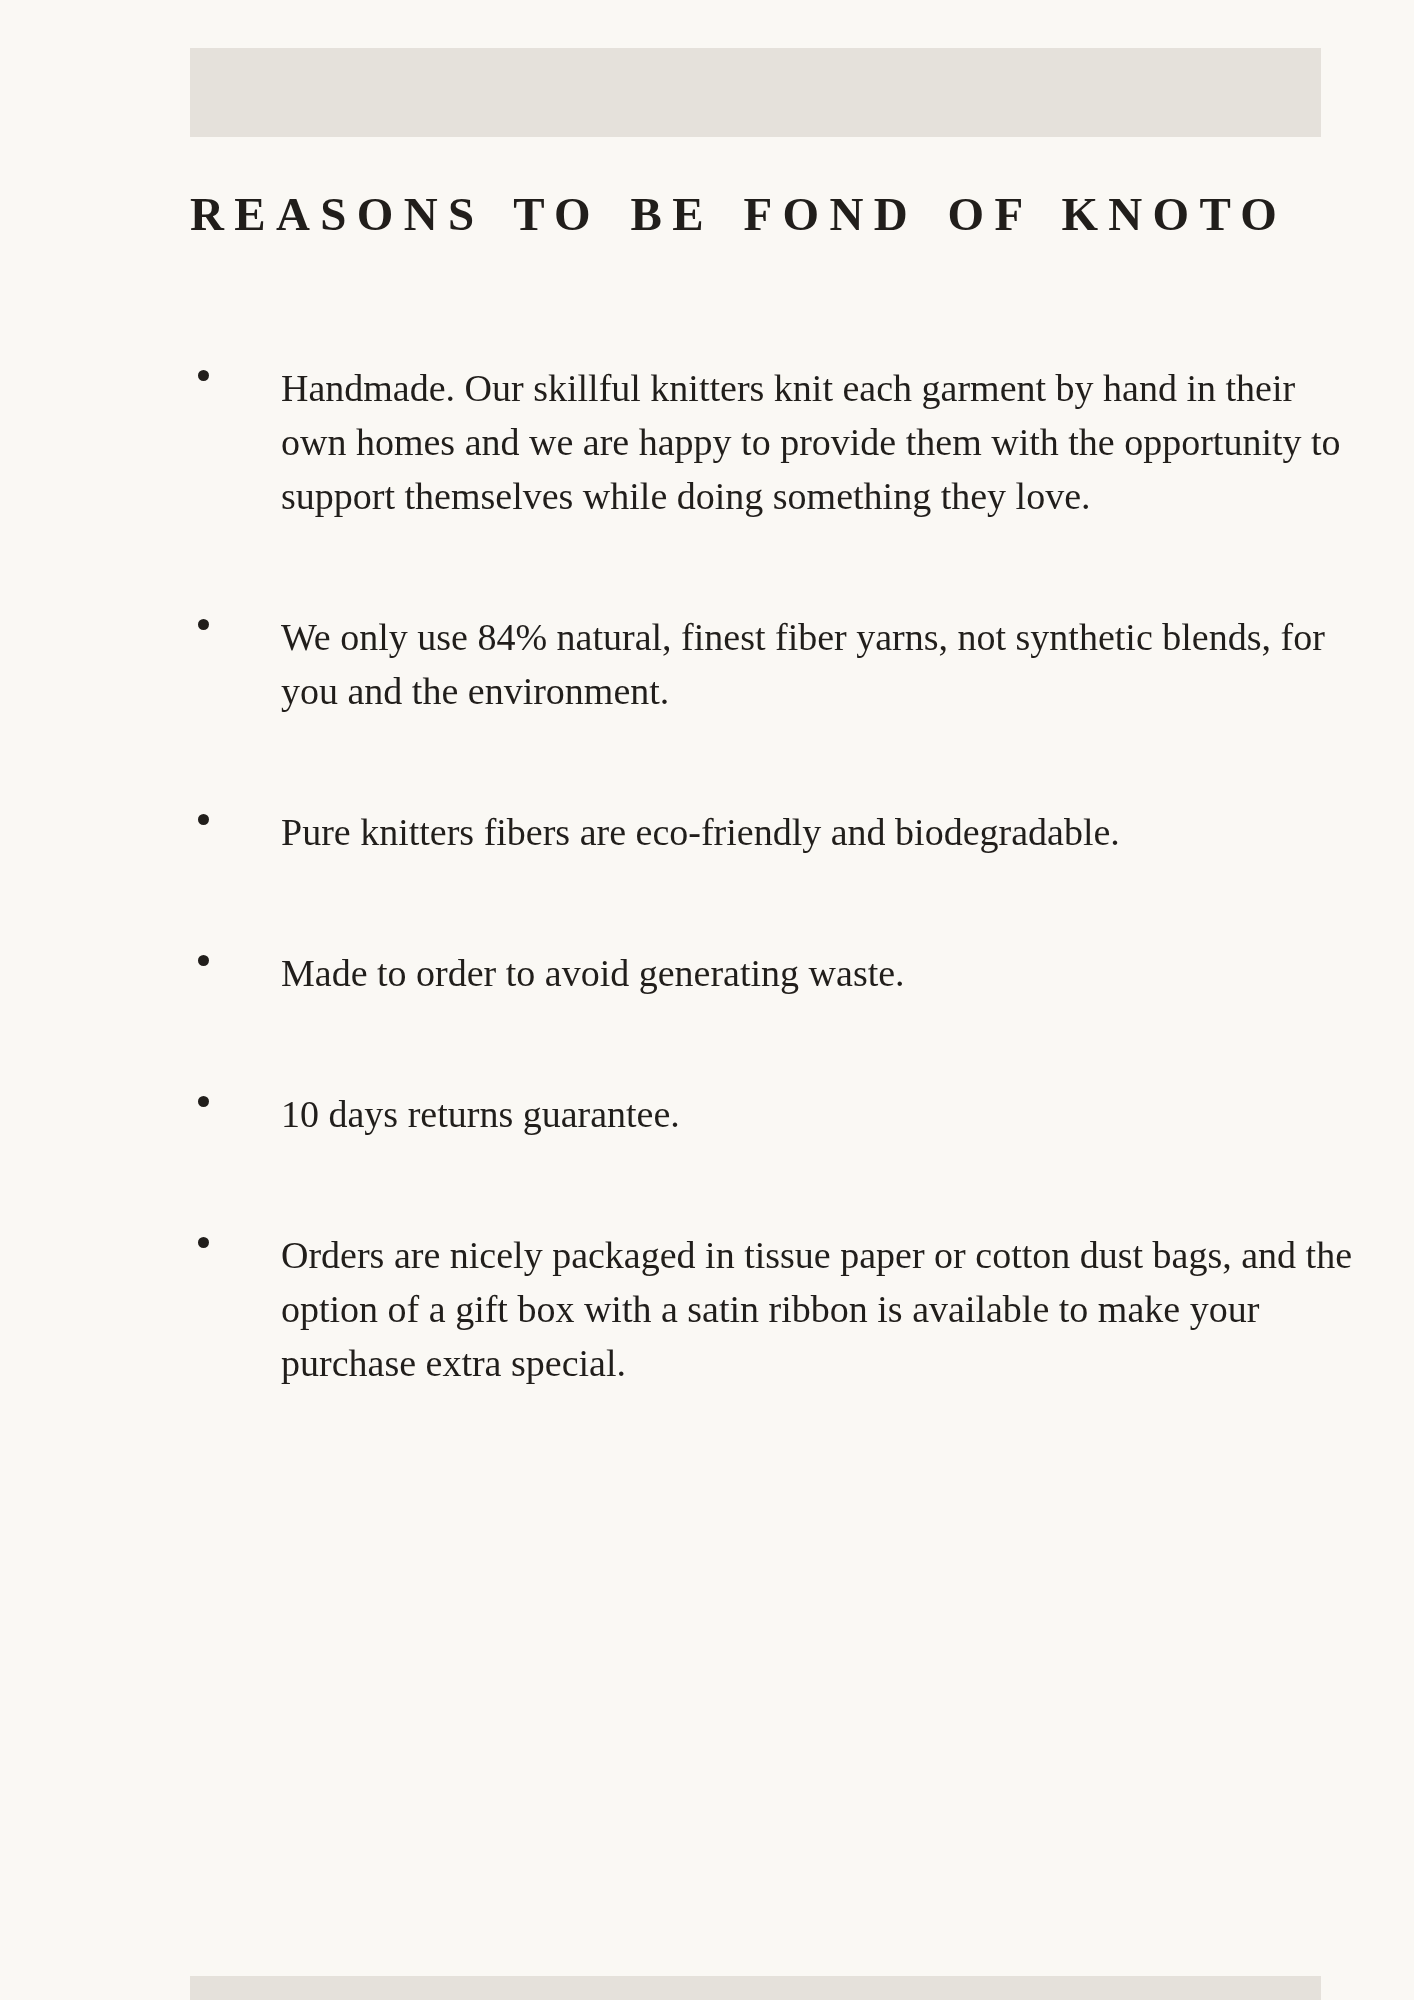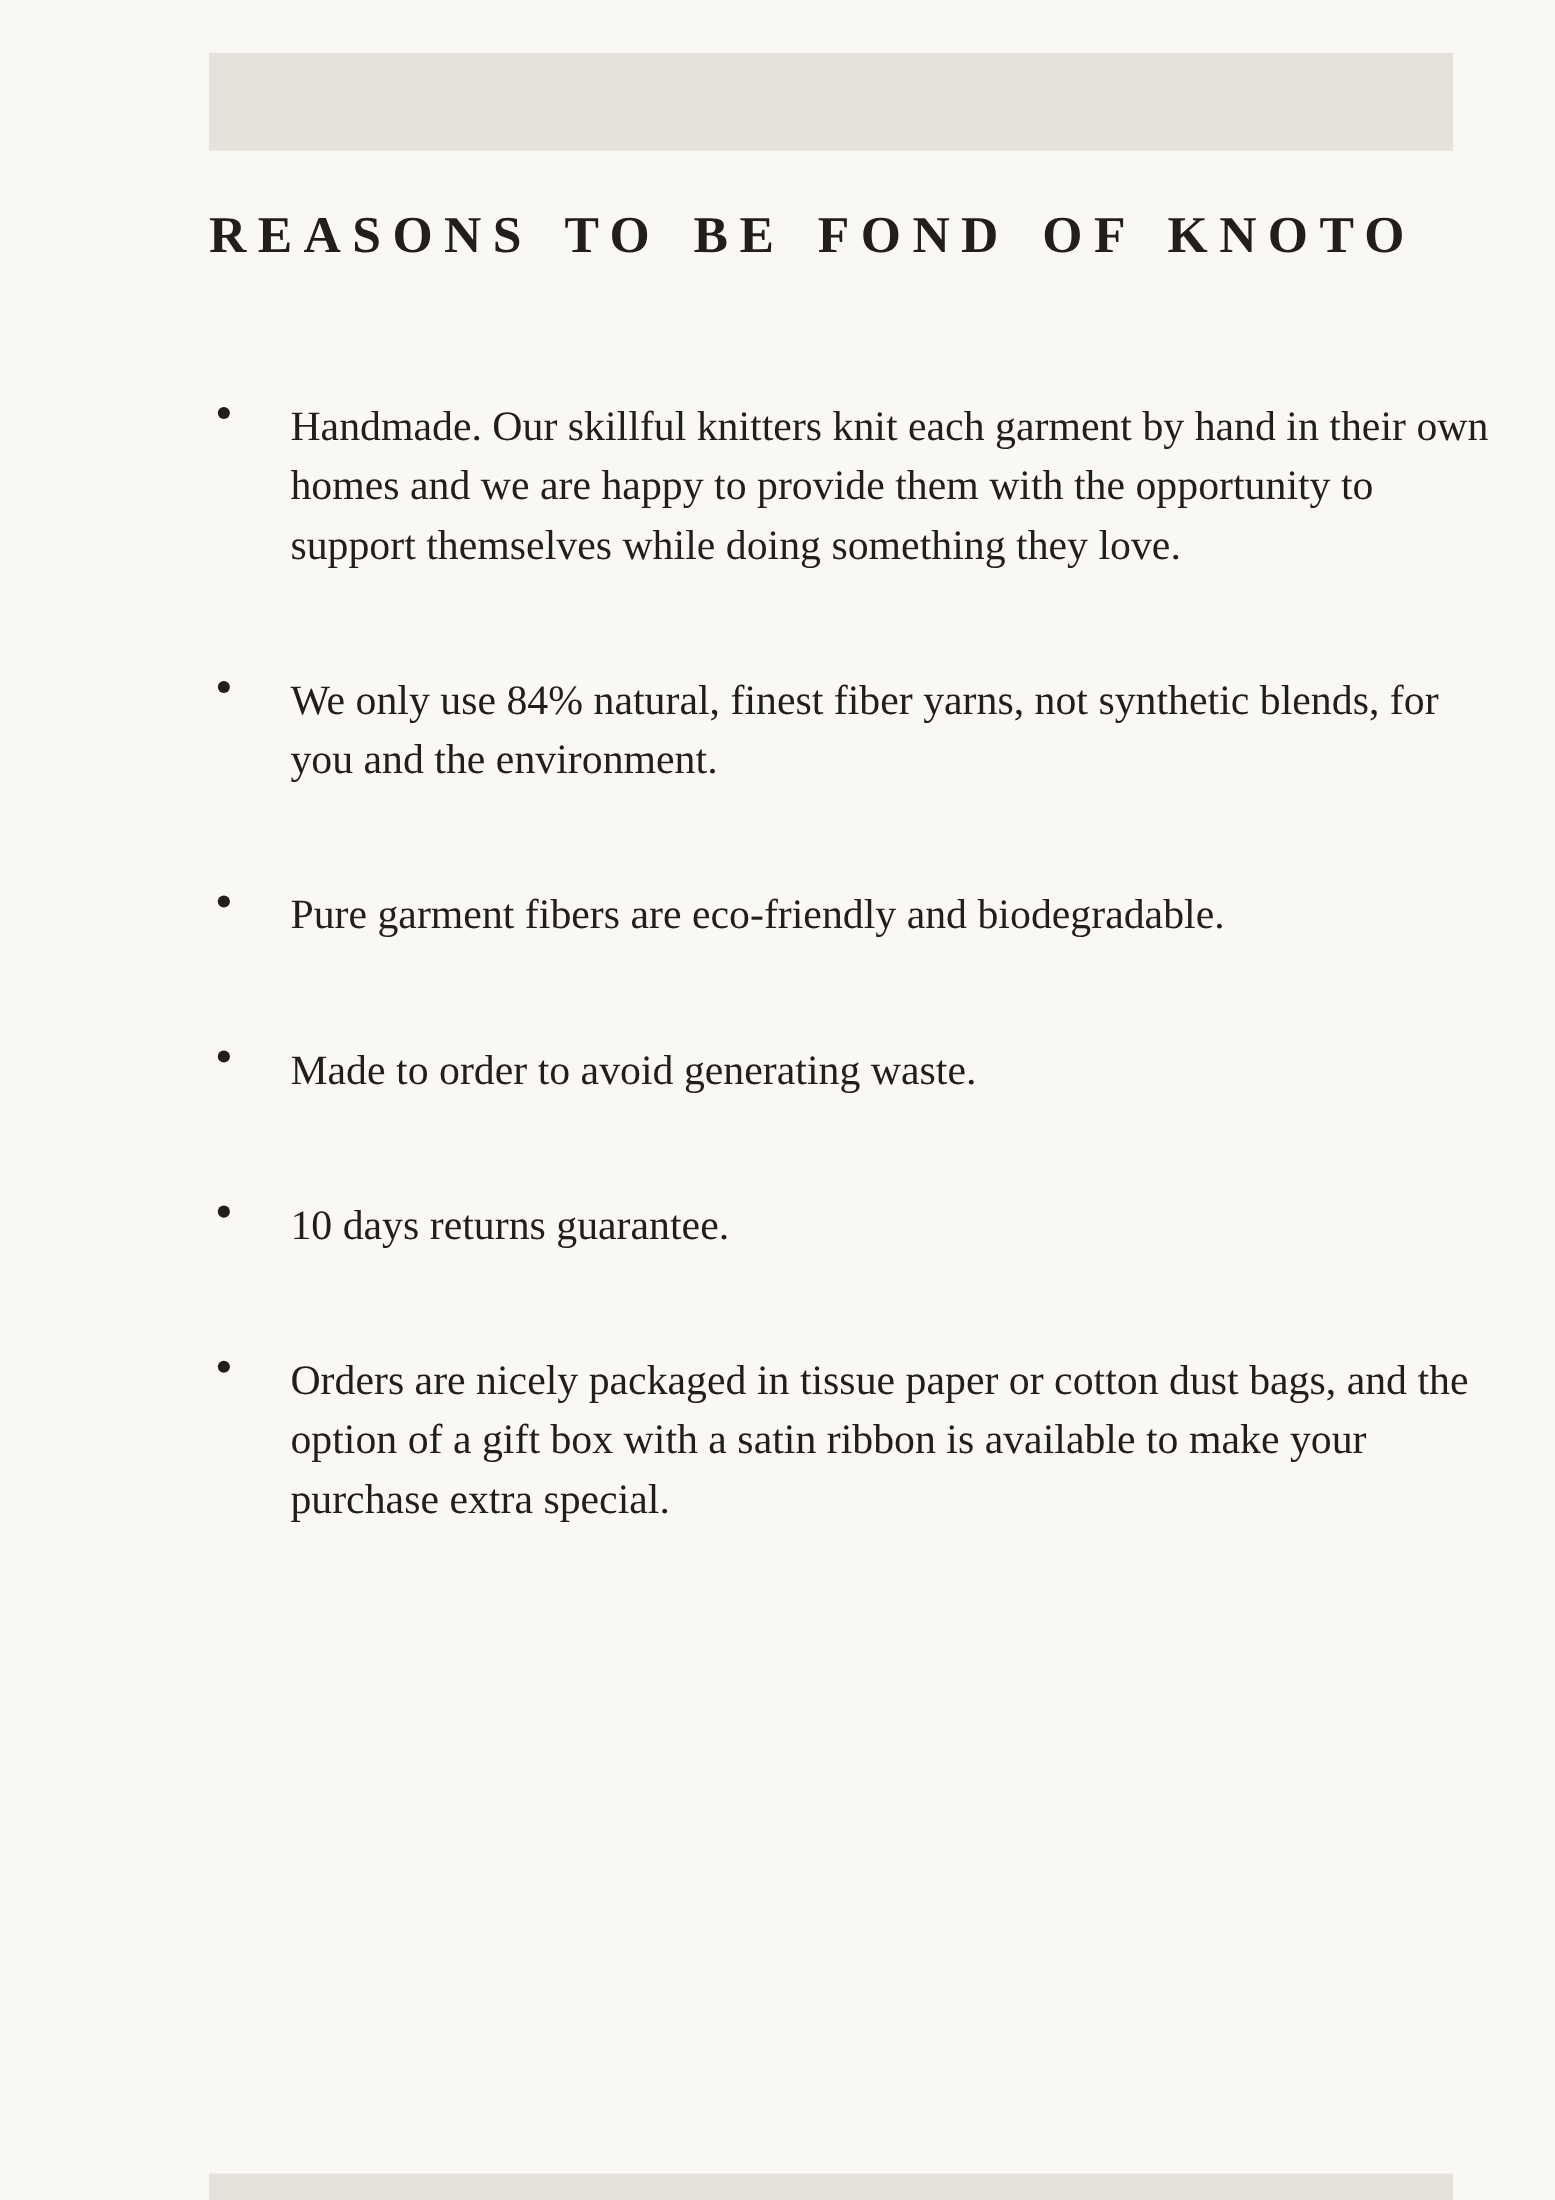--- a/index.html
+++ b/index.html
@@ -39,21 +39,21 @@
   .bullet-list {
     position: absolute;
     left: 118px;
     top: 281px;
     width: 1230px;
     list-style: none;
   }
   .bullet-item {
     display: flex;
     align-items: flex-start;
-    gap: 23px;
+    gap: 40px;
     margin-bottom: 55px;
     font-size: 38px;
     line-height: 54px;
   }
   .bullet-dot {
     flex: 0 0 11px;
     width: 11px;
     height: 11px;
     margin-top: 25px;
     border-radius: 50%;
@@ -75,21 +75,21 @@
   <li class="bullet-item">
     <span class="bullet-dot"></span>
     <span class="bullet-text">Handmade. Our skillful knitters knit each garment by hand in their own homes and we are happy to provide them with the opportunity to support themselves while doing something they love.</span>
   </li>
   <li class="bullet-item">
     <span class="bullet-dot"></span>
     <span class="bullet-text">We only use 84% natural, finest fiber yarns, not synthetic blends, for you and the environment.</span>
   </li>
   <li class="bullet-item">
     <span class="bullet-dot"></span>
-    <span class="bullet-text">Pure garment fibers are eco-friendly and biodegradable.</span>
+    <span class="bullet-text">Pure knitters fibers are eco-friendly and biodegradable.</span>
   </li>
   <li class="bullet-item">
     <span class="bullet-dot"></span>
     <span class="bullet-text">Made to order to avoid generating waste.</span>
   </li>
   <li class="bullet-item">
     <span class="bullet-dot"></span>
     <span class="bullet-text">10 days returns guarantee.</span>
   </li>
   <li class="bullet-item">

